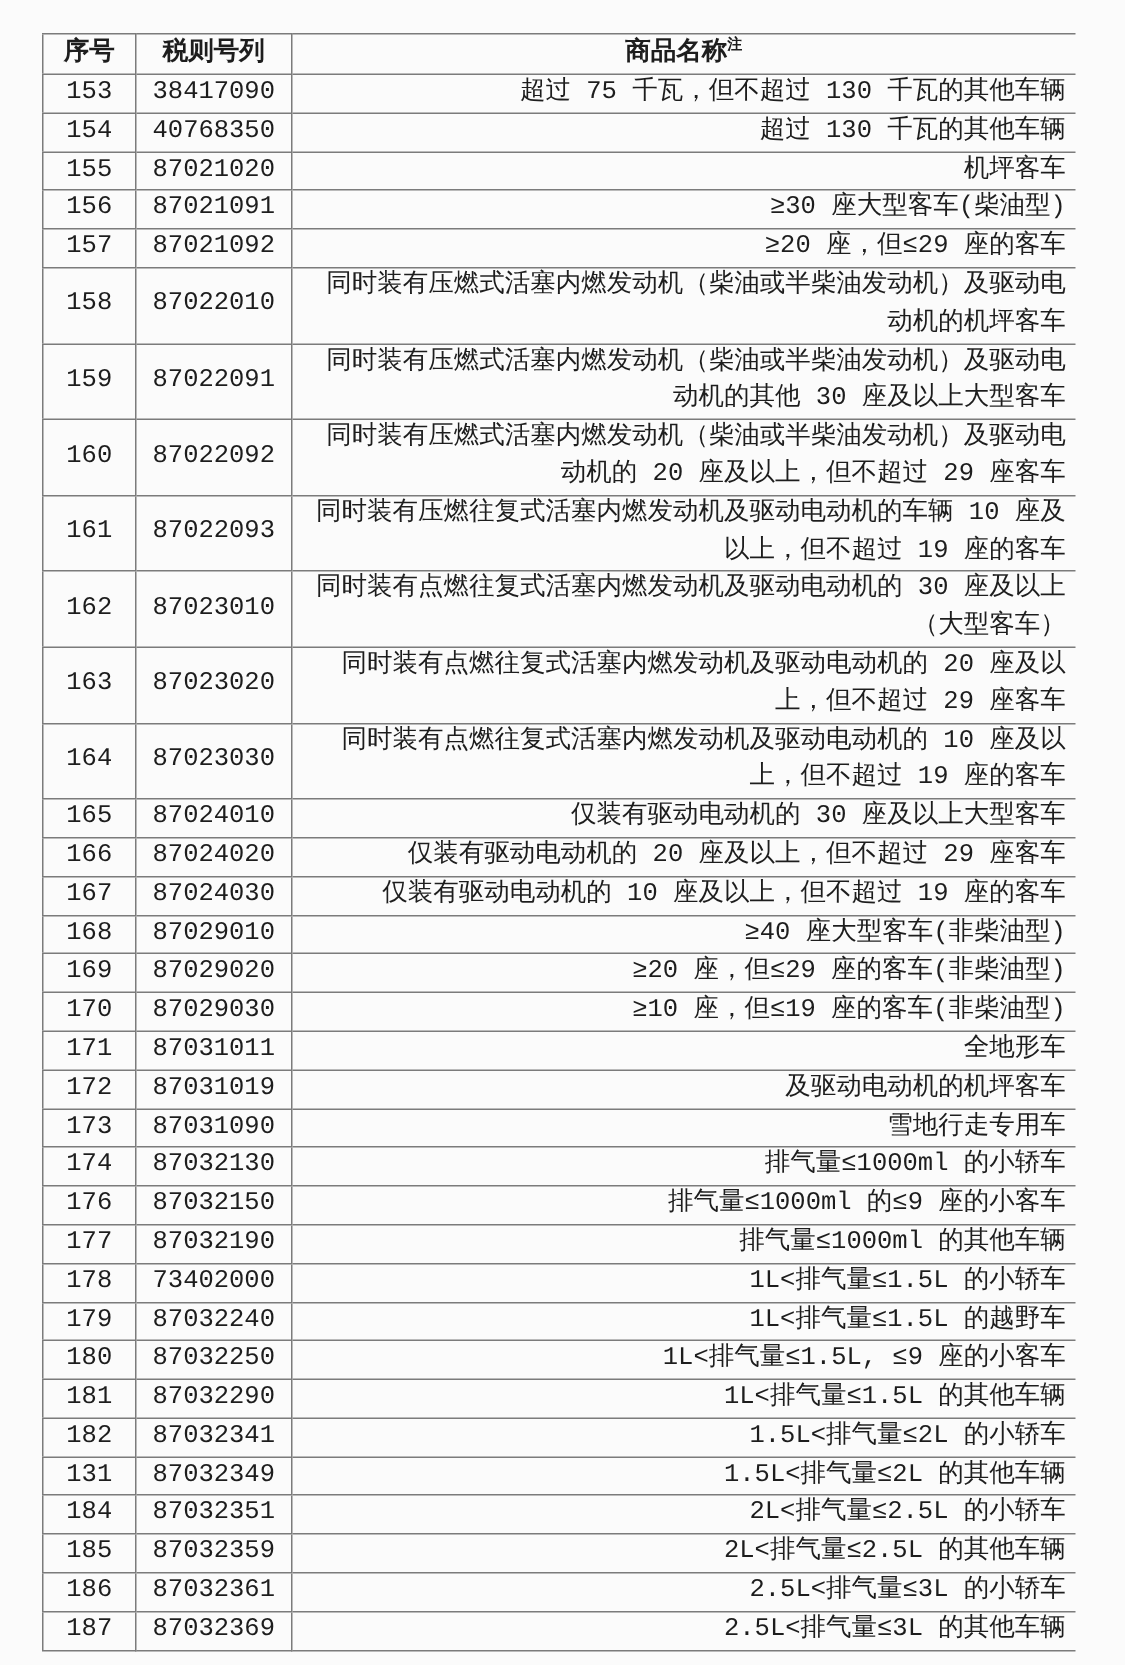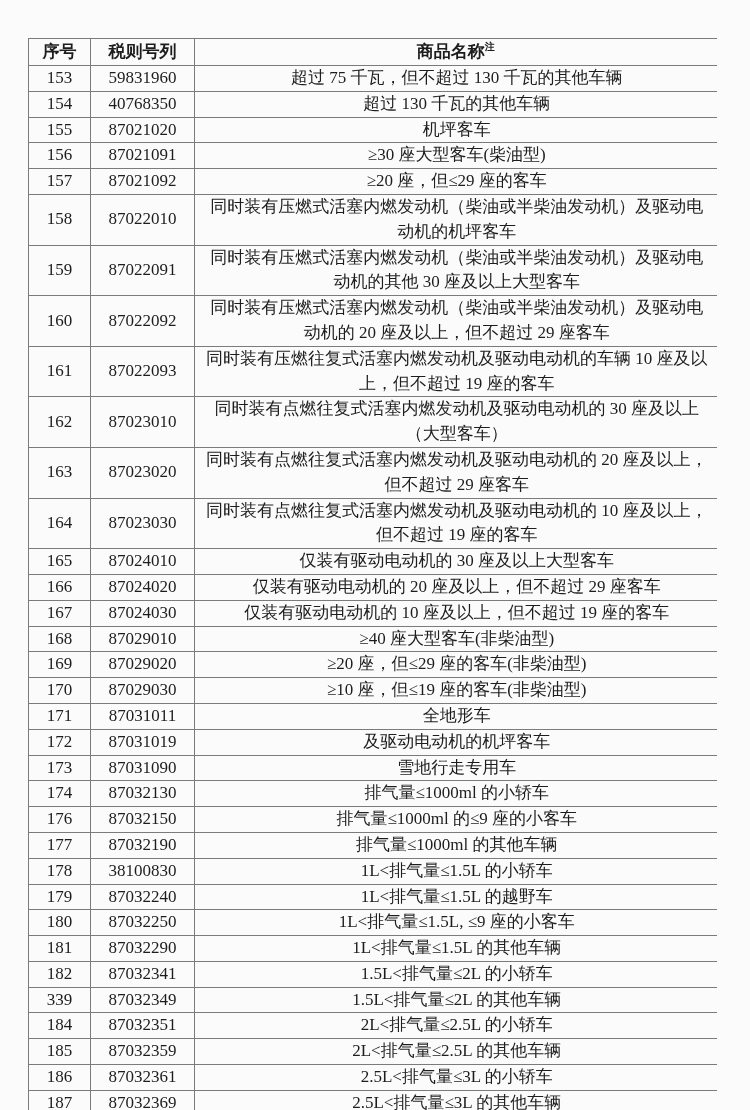--- a/index.html
+++ b/index.html
@@ -9,22 +9,23 @@
     width: 750px;
     height: 1110px;
     font-family: "Liberation Serif", "DejaVu Serif", serif;
     color: #1d1d1d;
     -webkit-font-smoothing: antialiased;
   }
   .page {
     box-sizing: border-box;
     width: 750px;
     height: 1110px;
-    padding: 38px 0 0 28px;
+    padding: 22px 0 0 28px;
     overflow: hidden;
+    font-family: Liberation Mono, monospace;
   }
   table.tariff {
     border-collapse: collapse;
     table-layout: fixed;
     width: 688px;
     border-left: 1.4px solid #7b7b7b;
   }
   col.c-no  { width: 62px; }
   col.c-code{ width: 104px; }
   col.c-name{ width: 522px; }
@@ -46,21 +47,21 @@
     border-bottom: 1.7px solid #7b7b7b;
   }
   td.no, td.code {
     text-align: center;
     border-right: 1.3px solid #7b7b7b;
   }
   th.no, th.code {
     border-right: 1.3px solid #7b7b7b;
   }
   td.name {
-    text-align: center;
+    text-align: right;
     padding: 0 6px 0 8px;
   }
   th.name { text-align: center; }
   sup.note {
     font-size: 10px;
     line-height: 0;
     vertical-align: super;
   }
 </style>
 </head>
@@ -76,21 +77,21 @@
     <thead>
       <tr>
         <th class="no">序号</th>
         <th class="code">税则号列</th>
         <th class="name"><span>商品名称</span><sup class="note">注</sup></th>
       </tr>
     </thead>
     <tbody id="table-body">
   <tr>
     <td class="no">153</td>
-    <td class="code">59831960</td>
+    <td class="code">38417090</td>
     <td class="name">超过 75 千瓦，但不超过 130 千瓦的其他车辆</td>
   </tr>
 
   <tr>
     <td class="no">154</td>
     <td class="code">40768350</td>
     <td class="name">超过 130 千瓦的其他车辆</td>
   </tr>
 
   <tr>
@@ -221,21 +222,21 @@
   </tr>
 
   <tr>
     <td class="no">177</td>
     <td class="code">87032190</td>
     <td class="name">排气量≤1000ml 的其他车辆</td>
   </tr>
 
   <tr>
     <td class="no">178</td>
-    <td class="code">38100830</td>
+    <td class="code">73402000</td>
     <td class="name">1L&lt;排气量≤1.5L 的小轿车</td>
   </tr>
 
   <tr>
     <td class="no">179</td>
     <td class="code">87032240</td>
     <td class="name">1L&lt;排气量≤1.5L 的越野车</td>
   </tr>
 
   <tr>
@@ -250,21 +251,21 @@
     <td class="name">1L&lt;排气量≤1.5L 的其他车辆</td>
   </tr>
 
   <tr>
     <td class="no">182</td>
     <td class="code">87032341</td>
     <td class="name">1.5L&lt;排气量≤2L 的小轿车</td>
   </tr>
 
   <tr>
-    <td class="no">339</td>
+    <td class="no">131</td>
     <td class="code">87032349</td>
     <td class="name">1.5L&lt;排气量≤2L 的其他车辆</td>
   </tr>
 
   <tr>
     <td class="no">184</td>
     <td class="code">87032351</td>
     <td class="name">2L&lt;排气量≤2.5L 的小轿车</td>
   </tr>
 

